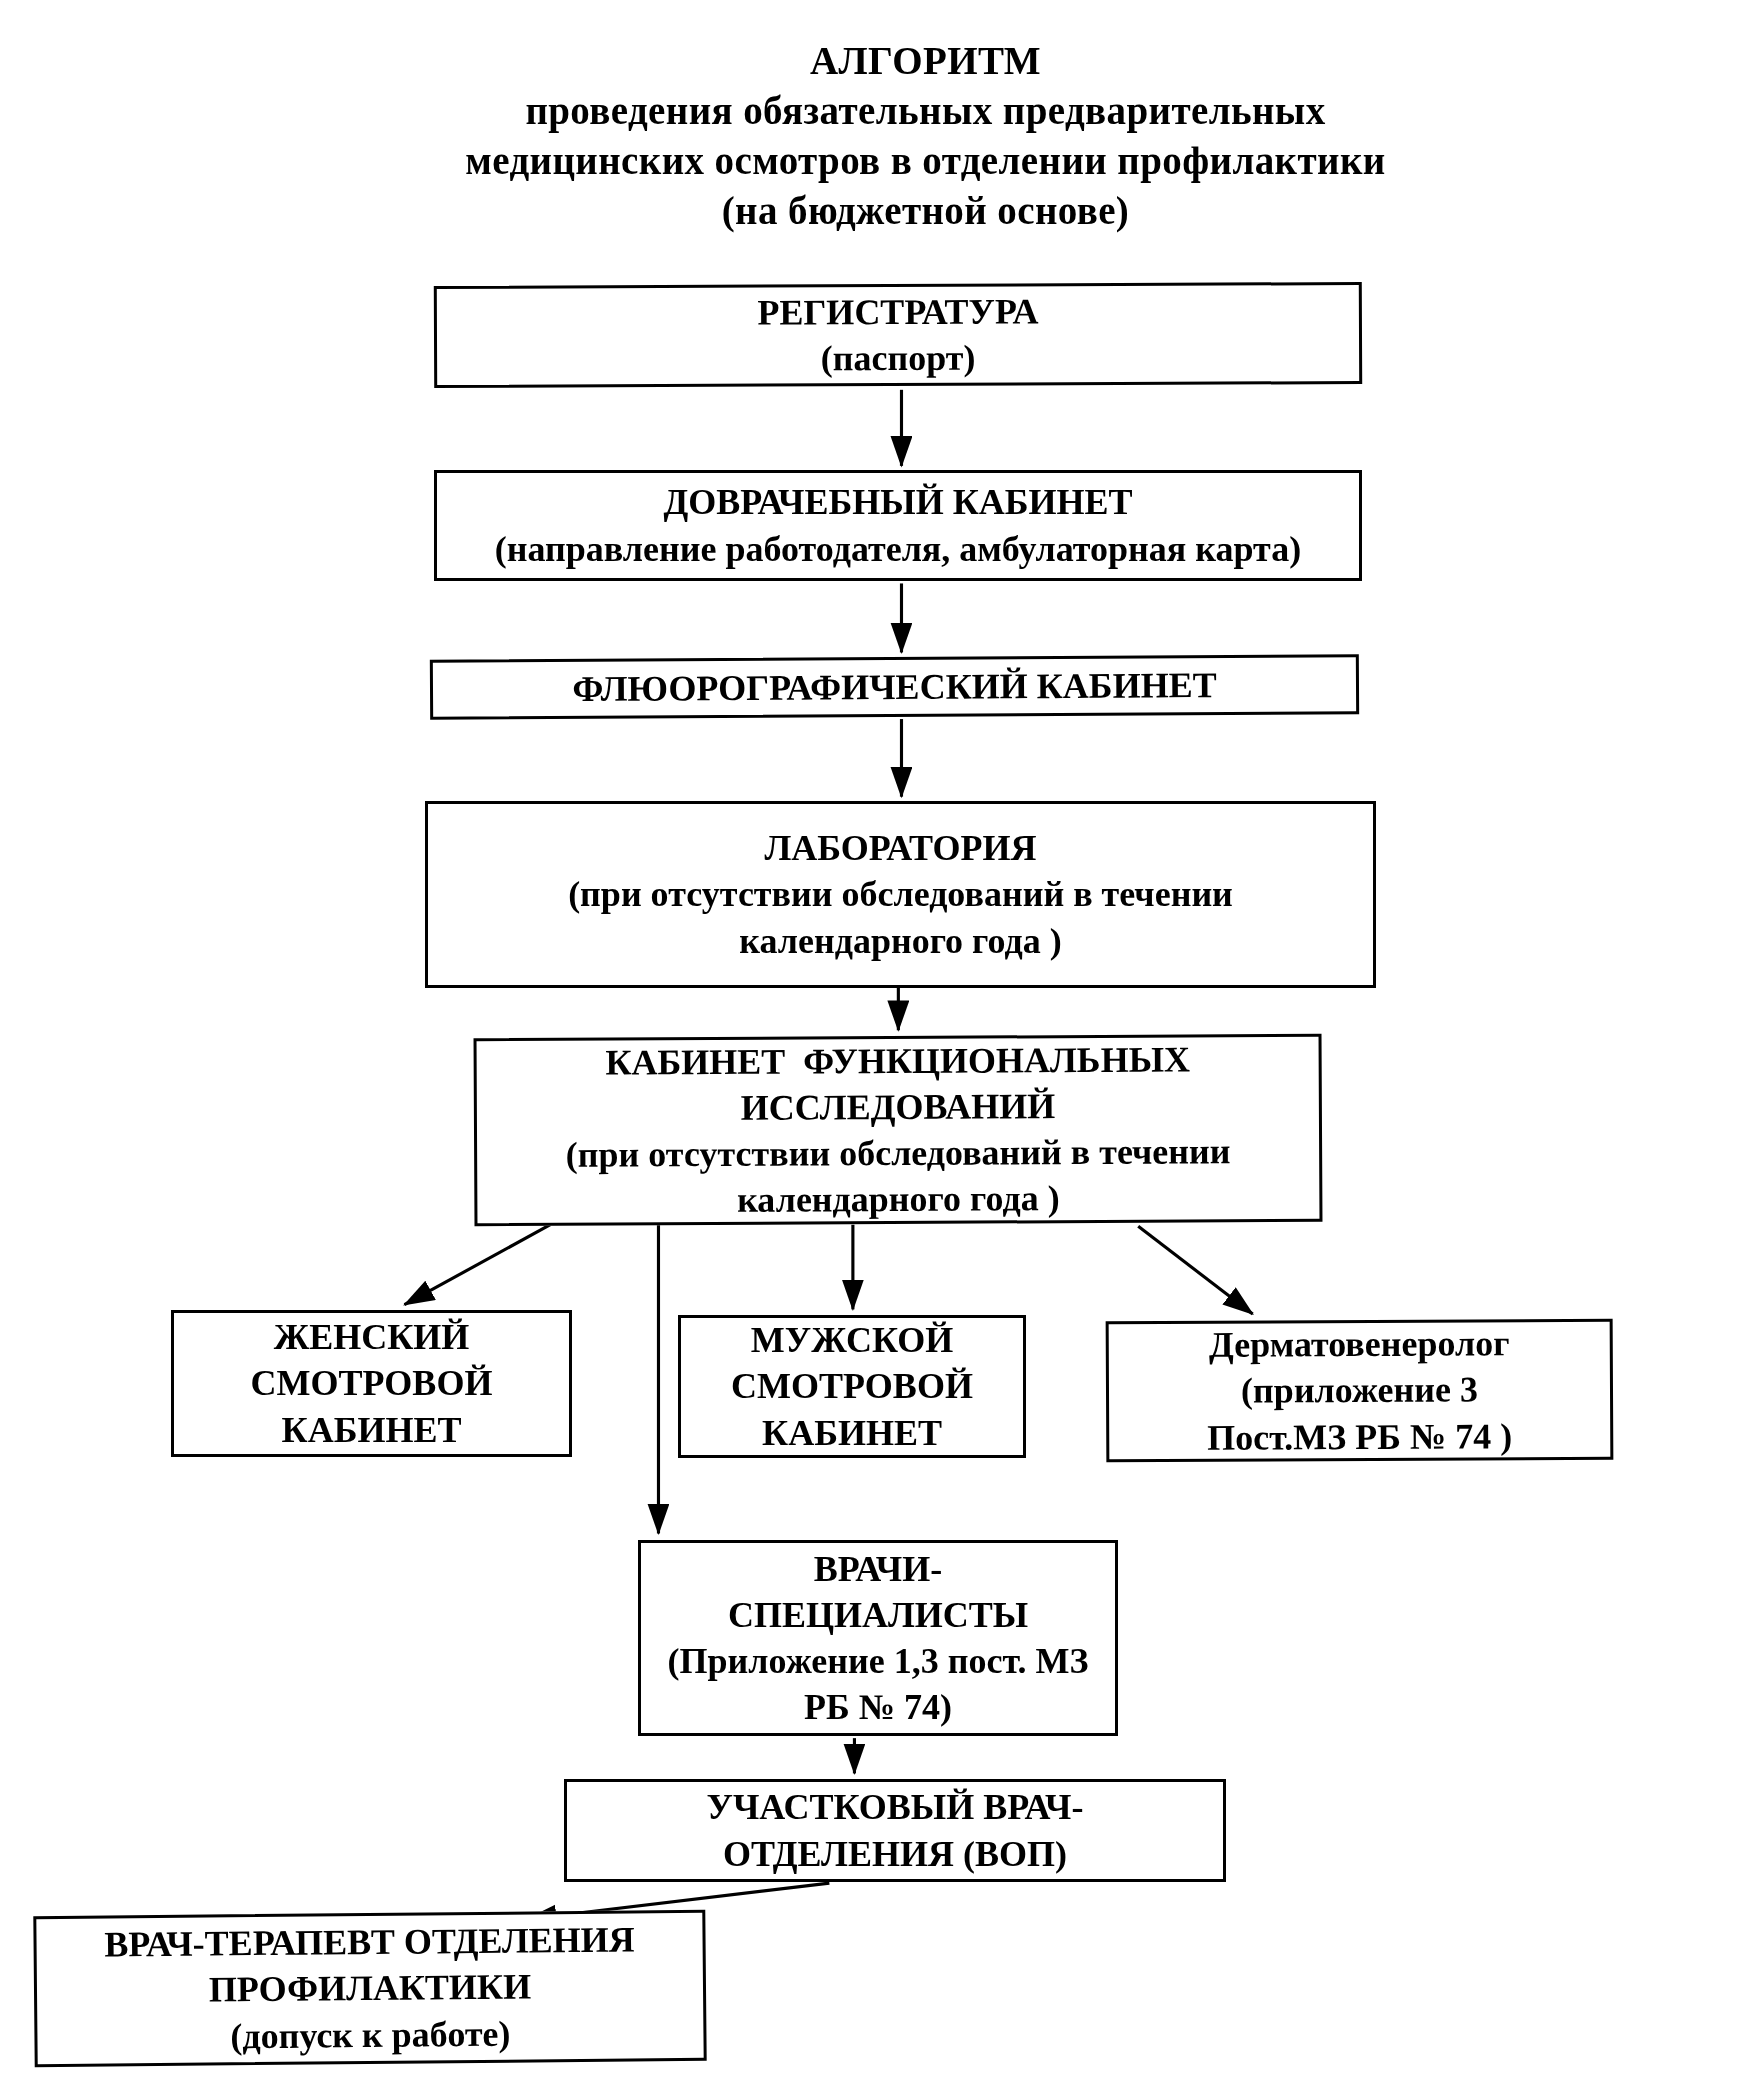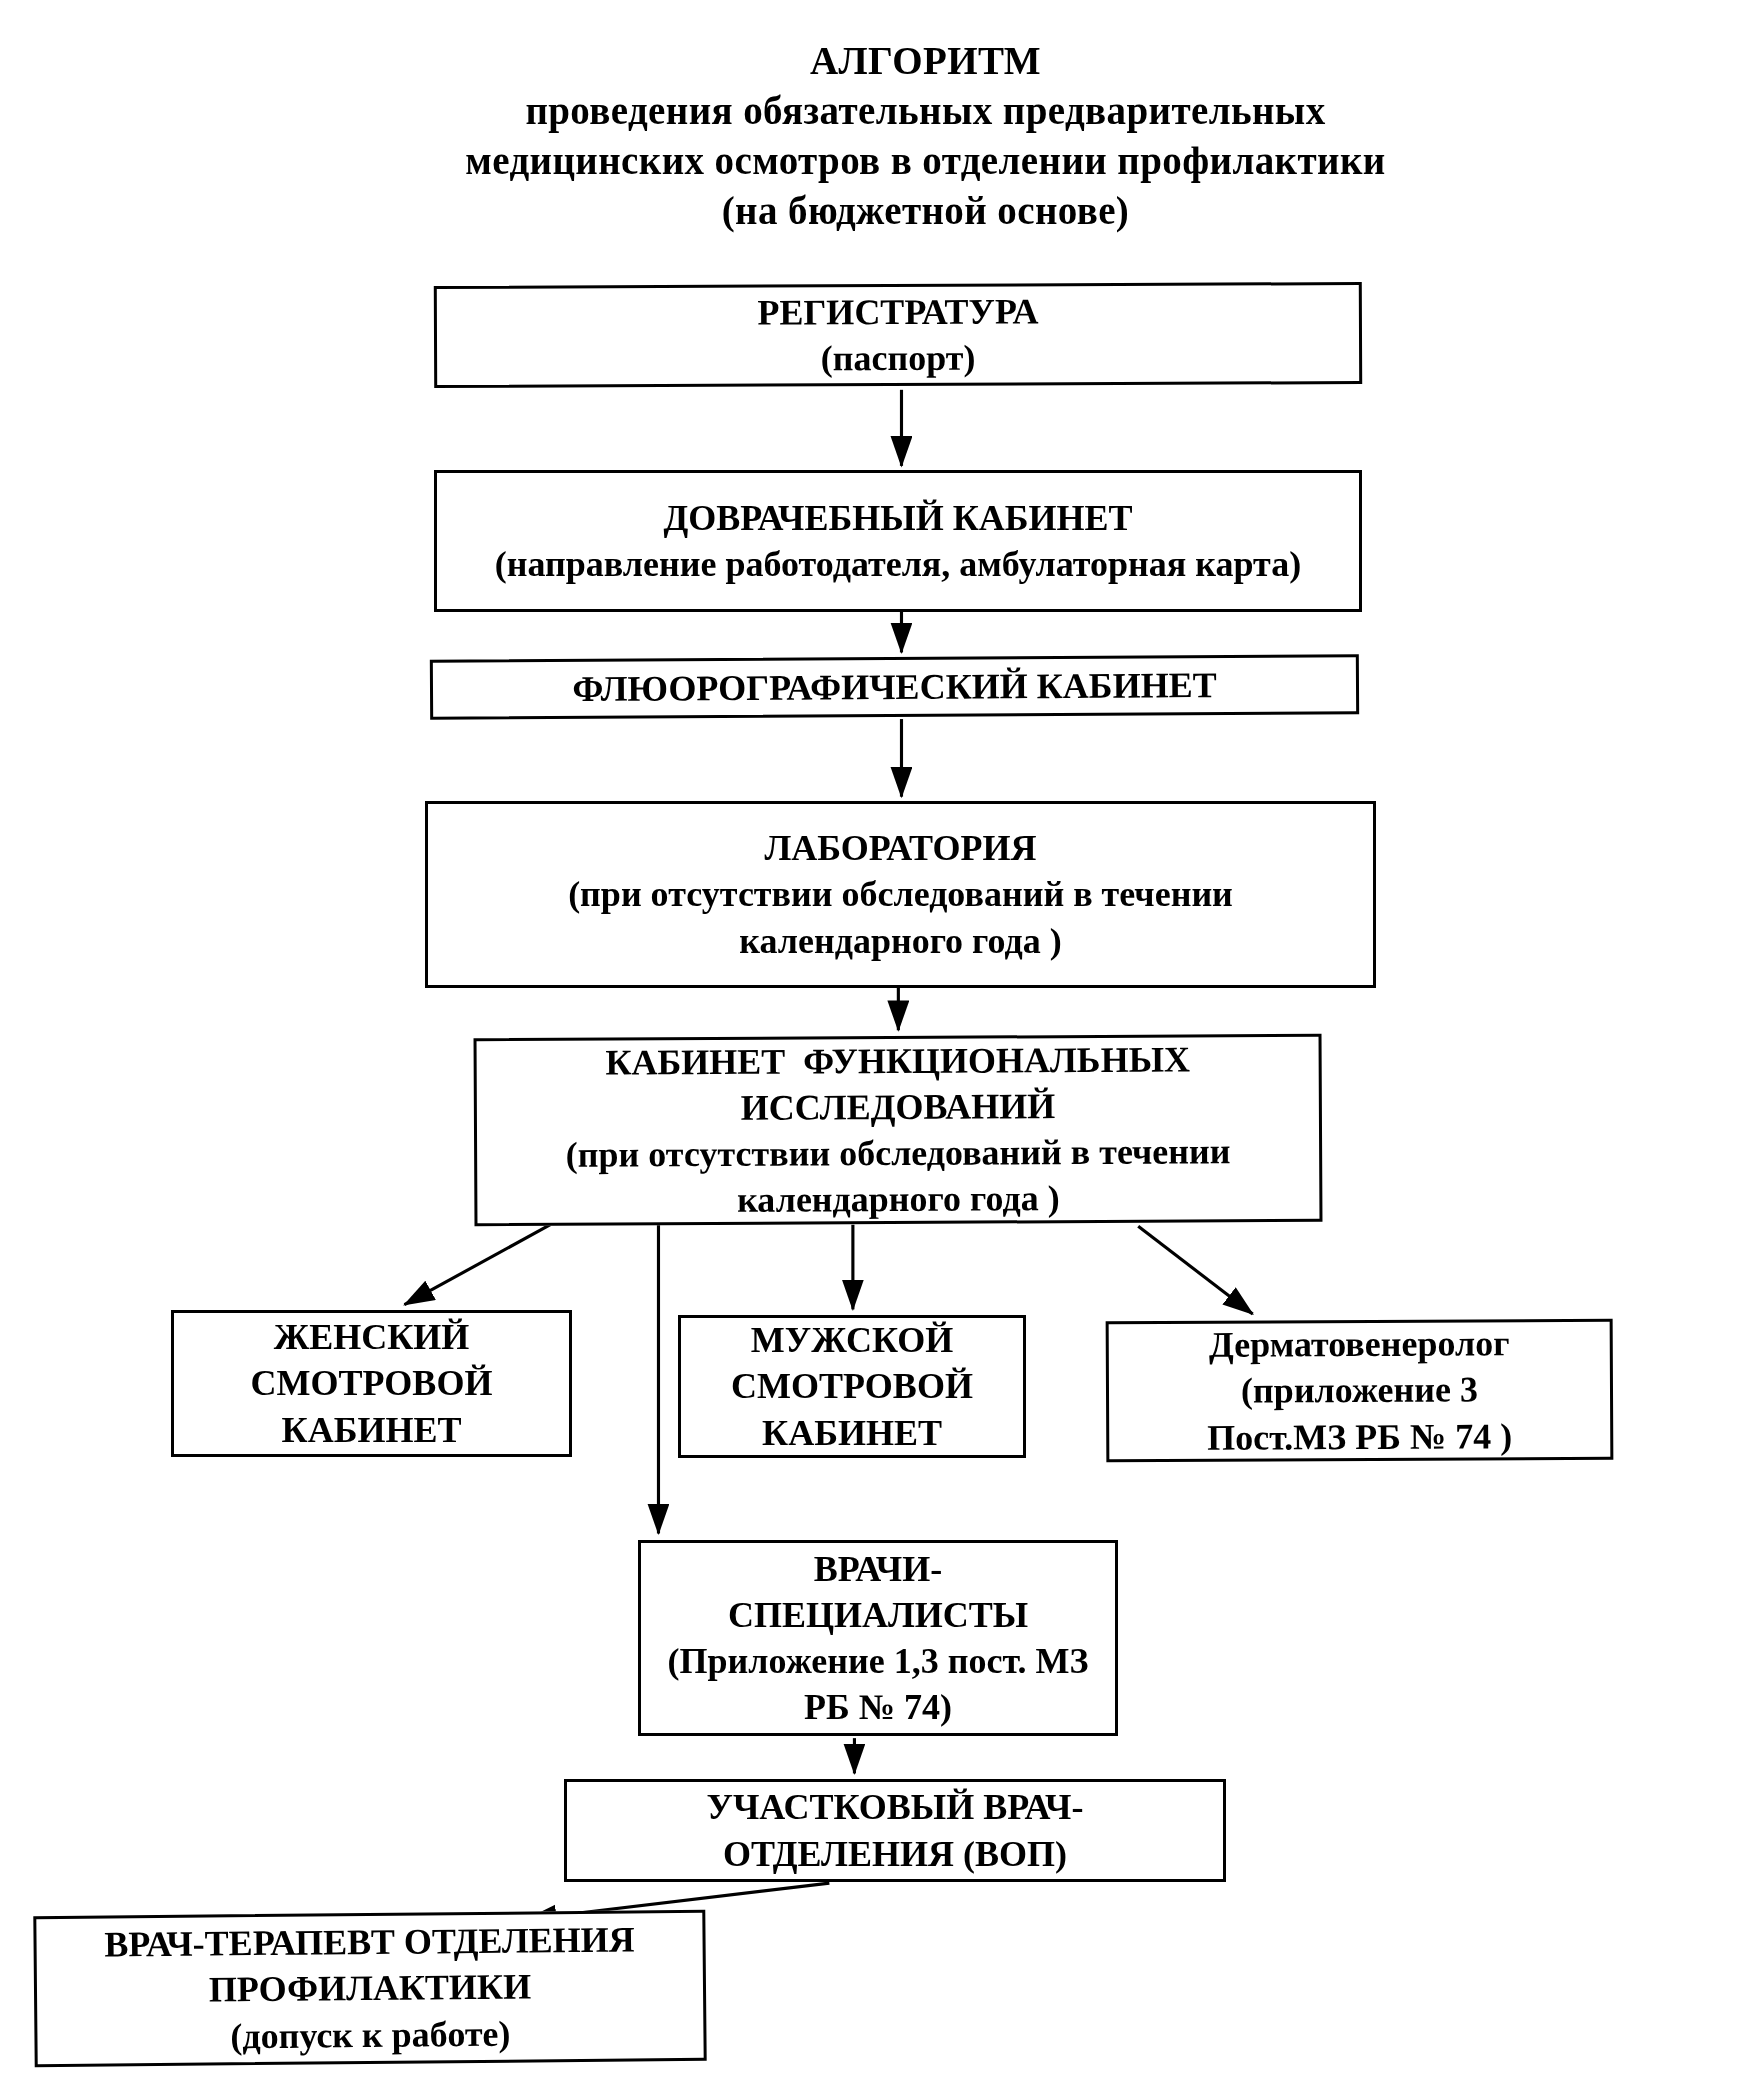--- a/index.html
+++ b/index.html
@@ -34,21 +34,21 @@
     align-items:center;
     text-align:center;
     font-size:36px;
     line-height:1.28;
     box-sizing:border-box;
     padding:3.1px 7.8px;
   }
   .bl{white-space:pre-wrap;}
   
   #n-registratura   {left:434px;  top:284px;  width:928px; height:102px; transform:rotate(-0.25deg);}
-  #n-dovrachebny    {left:434px;  top:470px;  width:928px; height:142px;}
+  #n-dovrachebny    {left:434px;  top:470px;  width:928px; height:111px;}
   #n-flyuoro        {left:430px;  top:657px;  width:929px; height:60px;  transform:rotate(-0.35deg);}
   #n-laboratoriya   {left:425px;  top:801px; width:951px; height:187px;}
   #n-funkcionalnyh  {left:474px;  top:1036px; width:848px; height:188px; transform:rotate(-0.3deg);}
   #n-zhensky        {left:171px;  top:1310px; width:401px;  height:147px;text-align:center;}
   #n-muzhskoy       {left:678px;  top:1315px; width:348px;  height:143px;}
   #n-dermatovenerolog{left:1106px;top:1320px; width:507px;  height:141px; transform:rotate(-0.3deg);}
   #n-vrachi         {left:638px;  top:1540px; width:480px;  height:196px;}
   #n-uchastkovy     {left:564px;  top:1779px; width:662px;  height:103px;}
   #n-vrach-terapevt {left:34px;   top:1913px; width:672px;  height:151px; transform:rotate(-0.55deg);}
   .edges{position:absolute;left:0;top:0;}

